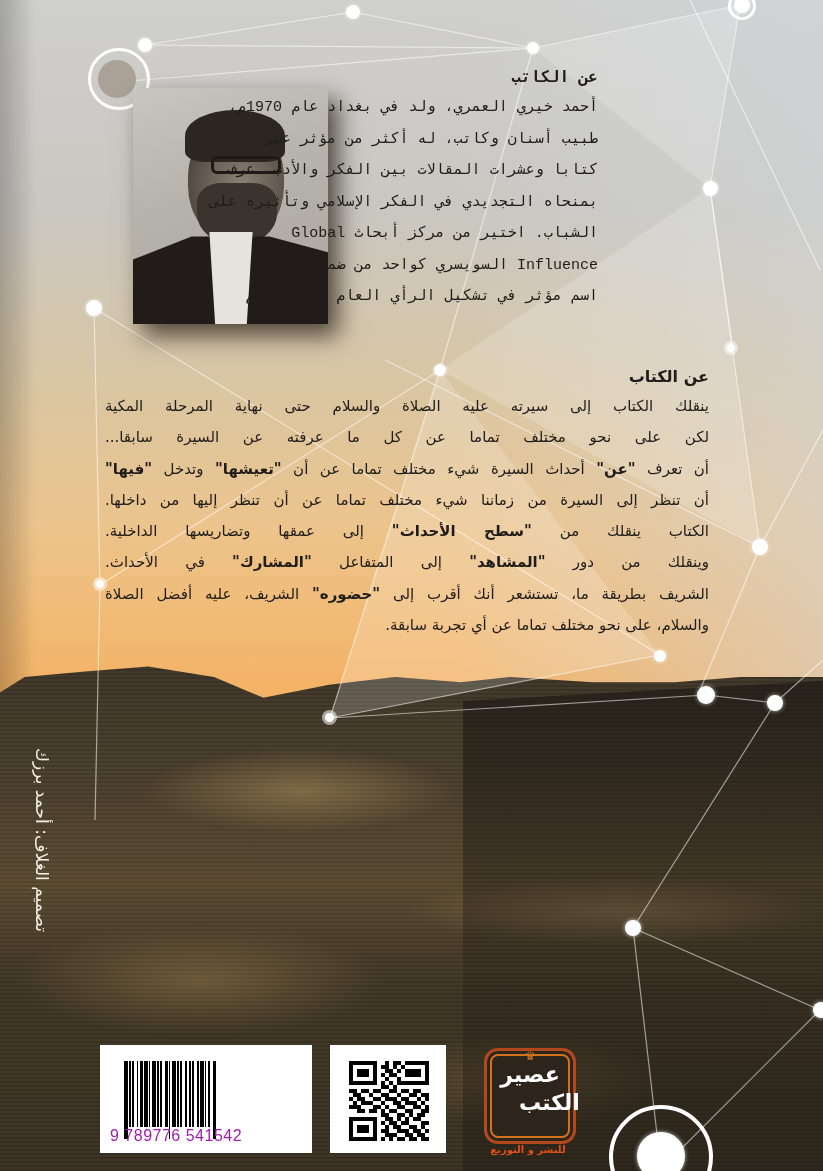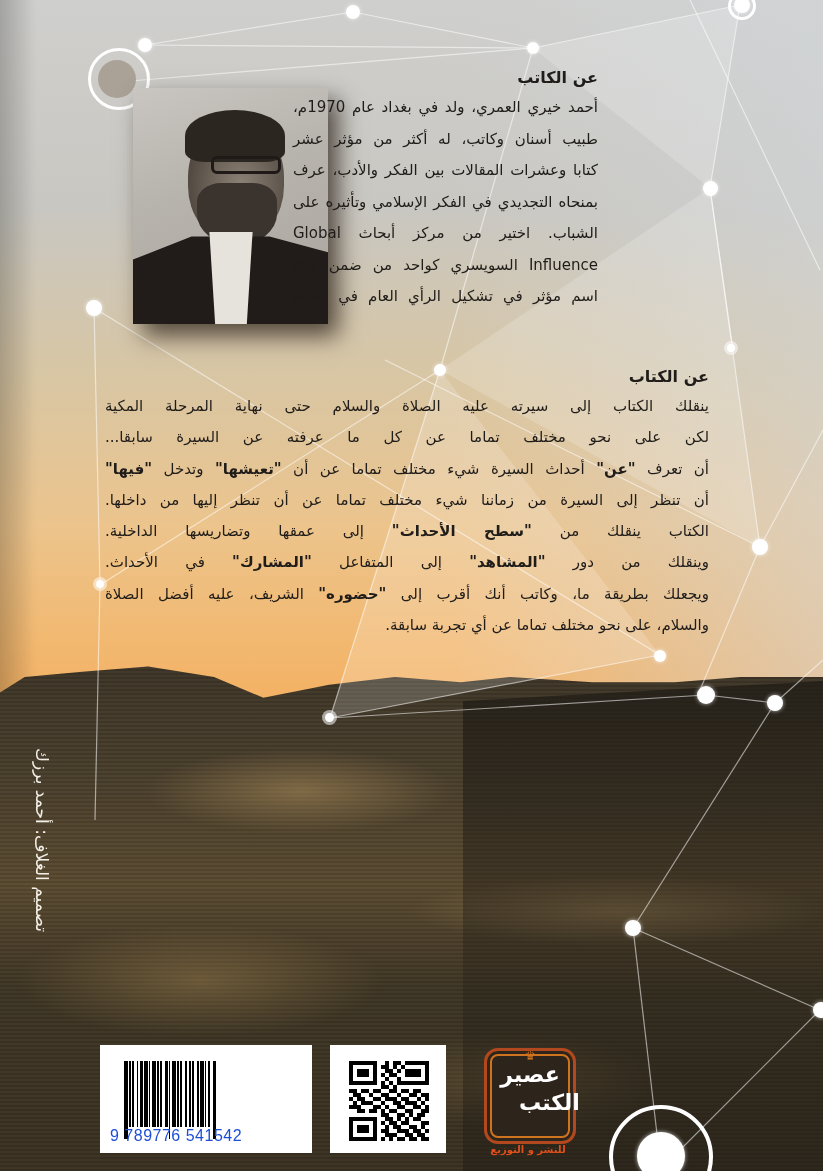--- a/index.html
+++ b/index.html
@@ -75,37 +75,37 @@
     background: #e6e2dc; clip-path: polygon(20% 0%, 80% 0%, 72% 100%, 28% 100%);
   }
   
   .text-block {
     position: absolute; direction: rtl; text-align: justify; color: #1f1c19;
     font-family: "DejaVu Sans", sans-serif;
   }
   .section-heading { font-weight: bold; font-size: 16px; margin: 0; line-height: 28px; }
   .line { font-size: 15px; line-height: 31.5px; white-space: nowrap; text-align-last: justify; }
   .line b { font-weight: bold; }
-  .author { right: 225px; top: 64px; width: 305px; }
+  .author { right: 225px; top: 64px; width: 305px; font-family: Liberation Mono, monospace; }
   .book { right: 114px; top: 363px; width: 604px; }
   .book .line { line-height: 31.3px; }
   
   .credit {
     position: absolute; left: 28px; top: 660px; width: 360px; height: 24px;
     transform-origin: left top; transform: rotate(90deg) translate(0, -24px);
     color: #f3efe7; font-size: 17px; direction: rtl; text-align: center; white-space: nowrap;
   }
   
   .barcode-box {
     position: absolute; left: 100px; top: 1045px; width: 212px; height: 108px; background: #fff;
   }
   .bars { position: absolute; left: 24px; top: 16px; width: 166px; height: 66px; display: flex; }
   .bars span { display: block; height: 100%; background: #000; margin-right: 2px; }
   .isbn {
-    position: absolute; left: 10px; bottom: 8px; width: 196px; font-size: 16px; color: #1d4ed8;
+    position: absolute; left: 10px; bottom: 8px; width: 196px; font-size: 16px; color: #a21caf;
     font-family: "Liberation Sans", sans-serif; letter-spacing: 0.5px;
   }
   .qr-box { position: absolute; left: 330px; top: 1045px; width: 116px; height: 108px; background: #fff; }
   .qr {
     position: absolute; left: 19px; top: 16px; width: 80px; height: 80px;
     display: grid; grid-template-columns: repeat(20, 4px); grid-template-rows: repeat(20, 4px);
   }
   .qr i { display: block; width: 4px; height: 4px; }
   .qr i.b { background: #000; }
   
@@ -211,21 +211,21 @@
 
   <div class="text-block book">
     <h2 class="section-heading">عن الكتاب</h2>
     <div id="book-lines">
         <div class="line"><span>ينقلك الكتاب إلى سيرته عليه الصلاة والسلام حتى نهاية المرحلة المكية</span></div>
         <div class="line"><span>لكن على نحو مختلف تماما عن كل ما عرفته عن السيرة سابقا...</span></div>
         <div class="line"><span>أن تعرف </span><b>"عن"</b><span> أحداث السيرة شيء مختلف تماما عن أن </span><b>"تعيشها"</b><span> وتدخل </span><b>"فيها"</b></div>
         <div class="line"><span>أن تنظر إلى السيرة من زماننا شيء مختلف تماما عن أن تنظر إليها من داخلها.</span></div>
         <div class="line"><span>الكتاب ينقلك من </span><b>"سطح الأحداث"</b><span> إلى عمقها وتضاريسها الداخلية.</span></div>
         <div class="line"><span>وينقلك من دور </span><b>"المشاهد"</b><span> إلى المتفاعل </span><b>"المشارك"</b><span> في الأحداث.</span></div>
-        <div class="line"><span>ويجعلك بطريقة ما، وكاتب أنك أقرب إلى </span><b>"حضوره"</b><span> الشريف، عليه أفضل الصلاة</span></div>
+        <div class="line"><span>الشريف بطريقة ما، تستشعر أنك أقرب إلى </span><b>"حضوره"</b><span> الشريف، عليه أفضل الصلاة</span></div>
         <div class="line" style="text-align-last: right;"><span>والسلام، على نحو مختلف تماما عن أي تجربة سابقة.</span></div>
       </div>
   </div>
 
   <div class="credit">تصميم الغلاف: أحمد برزك</div>
 
   <div class="barcode-box">
     <div class="bars" id="bars">
         <span style="width: 3.6px; background: rgb(0, 0, 0); margin-right: 0px; height: 78px;"></span>
         <span style="width: 1px; background: rgb(255, 255, 255); margin-right: 0px; height: 78px;"></span>

